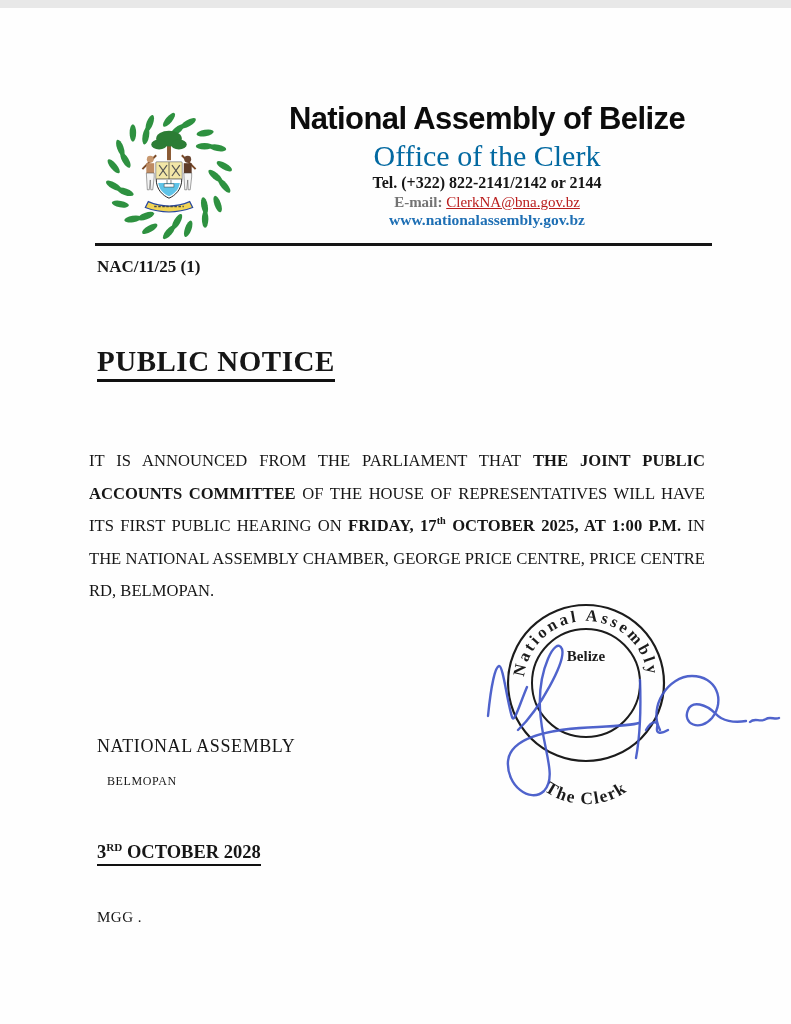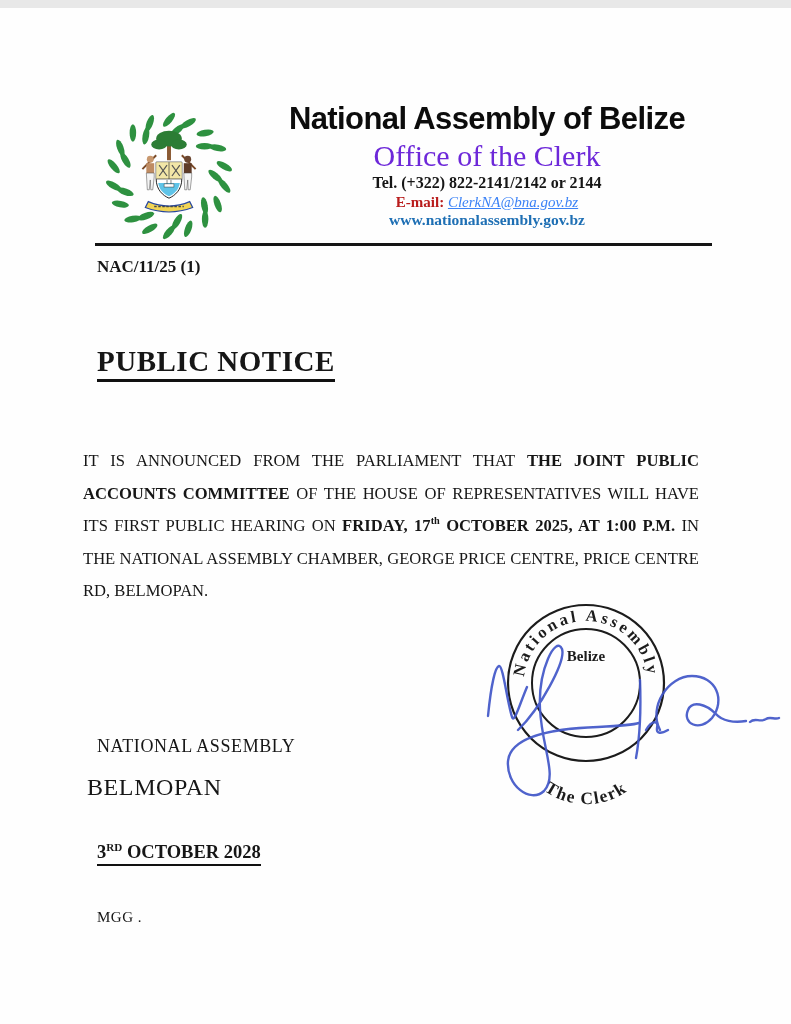--- a/index.html
+++ b/index.html
@@ -8,44 +8,44 @@
     font-family:"Liberation Serif","DejaVu Serif",serif;color:#161616;
     overflow:hidden;margin:8px auto;
   }
   
   .coat{position:absolute;left:100px;top:98px;width:138px;height:140px;}
   .header{position:absolute;left:250px;top:94px;width:474px;text-align:center;line-height:1.1;}
   .org{
     font-family:"Liberation Sans","DejaVu Sans",sans-serif;font-weight:700;
     font-size:31px;letter-spacing:-0.6px;color:#0c0c0c;
   }
-  .office{font-size:30px;margin-top:3px;color:#6d28d9;}
+  .office{font-size:30px;margin-top:3px;color:#0369a1;}
   .addr{font-size:16px;font-weight:700;margin-top:5px;}
   .tel{font-size:16px;font-weight:700;margin-top:2px;}
   .email-line{font-size:15px;margin-top:2px;font-weight:700;}
   .email-link{font-weight:400;text-decoration:underline;cursor:pointer;}
   .www{font-size:15.5px;font-weight:700;margin-top:1px;}
   .rule{position:absolute;left:95px;top:235px;width:617px;height:3px;background:#151515;}
   
   .ref{position:absolute;left:97px;top:249px;font-size:17px;font-weight:700;}
   .title-wrap{position:absolute;left:97px;top:337px;width:614px;}
   .title{
     display:inline-block;font-size:29px;font-weight:700;letter-spacing:0.5px;
     border-bottom:3px solid #111;padding-bottom:1px;
   }
   .body{
-    position:absolute;left:83px;top:437px;width:616px;margin:0;
+    position:absolute;left:89px;top:437px;width:616px;margin:0;
     font-size:16.6px;line-height:32.6px;text-align:justify;
   }
   .body .b{font-weight:700;}
   .body sup{font-size:62%;line-height:0;}
   .sealwrap{position:absolute;left:478px;top:583px;width:313px;height:228px;}
   .seal-text{font-family:"Liberation Serif","DejaVu Serif",serif;font-weight:700;}
   .signoff1{position:absolute;left:97px;top:728px;font-size:18px;letter-spacing:0.6px;}
-  .signoff2{position:absolute;left:87px;top:766px;font-size:24px;letter-spacing:0.6px;}
+  .signoff2{position:absolute;left:107px;top:766px;font-size:12px;letter-spacing:0.6px;}
   .dateline{position:absolute;left:97px;top:834px;font-size:18.5px;font-weight:700;}
   .dateline .du{display:inline-block;border-bottom:2.5px solid #111;padding-bottom:1px;}
   .dateline sup{font-size:60%;line-height:0;}
   .initials{position:absolute;left:97px;top:901px;font-size:15px;letter-spacing:0.5px;}
 </style>
 </head>
 <body>
 
 <div class="page">
 
@@ -119,22 +119,22 @@
       <path d="M49,96 q21,9 42,0 l3,6 q-24,9 -48,0 z" fill="#f1d453" stroke="#27479e" stroke-width="1.2"></path>
       <line x1="55" y1="101" x2="85" y2="101" stroke="#41464d" stroke-width="1.4" stroke-dasharray="2.5 1.6"></line>
     </g>
   </svg>
 
   <div class="header">
     <div class="org">National Assembly of Belize</div>
     <div class="office">Office of the Clerk</div>
     <div class="tel">Tel. (+322) 822-2141/2142 or 2144</div>
     <div class="email-line">
-      <span class="email-label" style="color: #b91c1c;">E-mail:</span>
-      <span class="email-link" style="color: #3b82f6; font-style: italic;">ClerkNA@bna.gov.bz</span>
+      <span class="email-label" style="color: #737373;">E-mail:</span>
+      <span class="email-link" style="color: #b91c1c;">ClerkNA@bna.gov.bz</span>
     </div>
     <div class="www" style="color: rgb(30, 111, 180);">www.nationalassembly.gov.bz</div>
   </div>
 
   <div class="rule"></div>
 
   <div class="ref">NAC/11/25 (1)</div>
 
   <div class="title-wrap">
     <span class="title">PUBLIC NOTICE</span>

